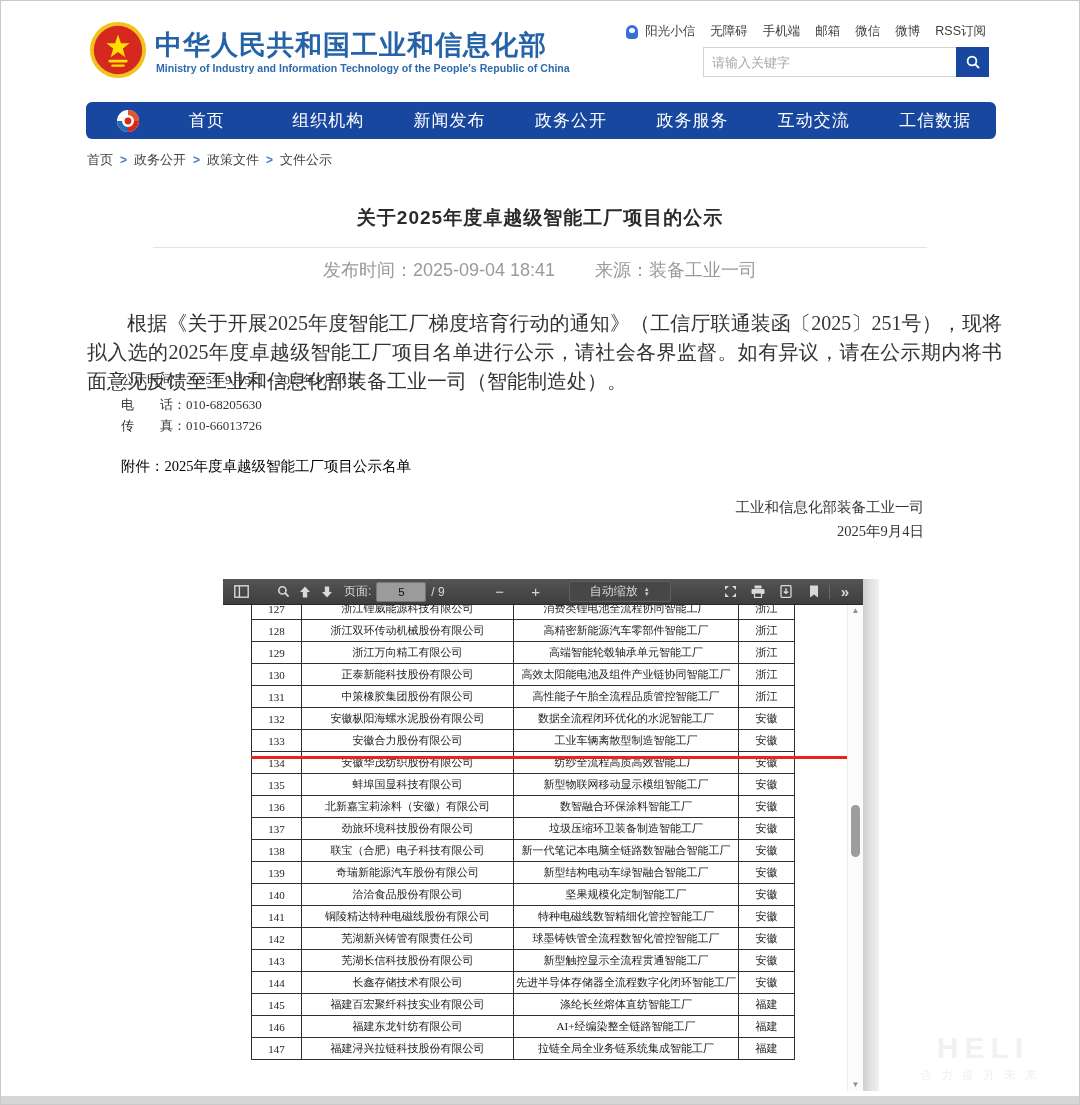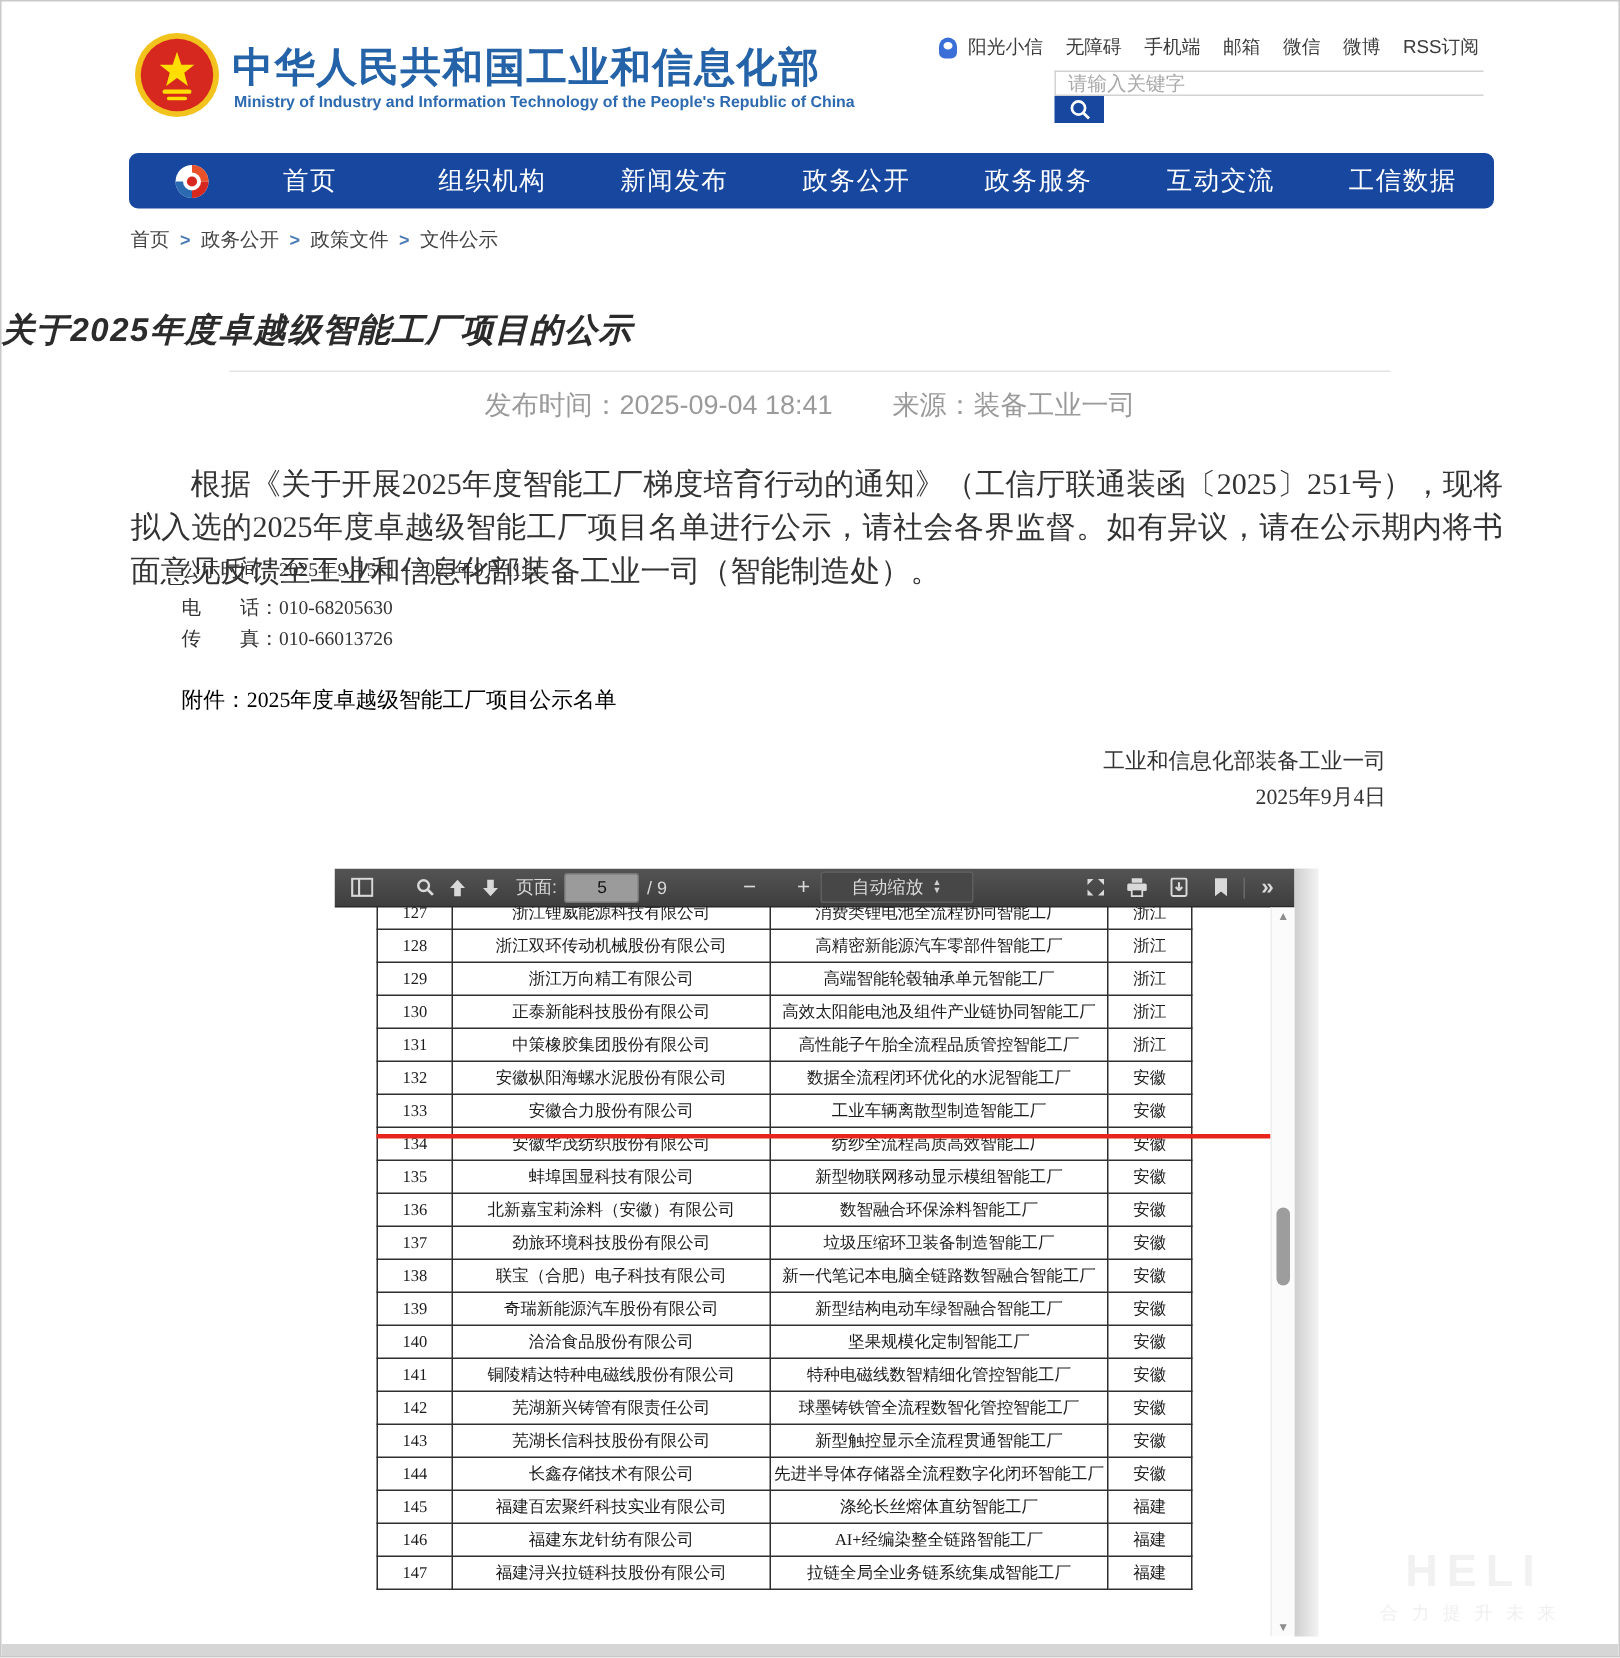--- a/index.html
+++ b/index.html
@@ -7,35 +7,35 @@
         box-sizing:border-box;overflow:hidden;font-family:"Liberation Sans",sans-serif;margin:0 auto;}
   
   .emblem{position:absolute;left:88px;top:20px;width:58px;height:58px;}
   .site-title{position:absolute;left:154px;top:26px;font-size:27px;font-weight:bold;color:#2563a8;letter-spacing:1px;}
   .site-subtitle{position:absolute;left:155px;top:61px;font-size:10.6px;font-weight:bold;color:#2d6ab0;}
   .top-links{position:absolute;top:22px;right:93px;display:flex;align-items:center;gap:15px;
              font-size:12.5px;color:#3c3c3c;}
   .top-links span{cursor:pointer;}
   .mascot{width:12px;height:14px;border-radius:6px 6px 4px 4px;background:#3a6fd8;position:relative;margin-right:-8px;}
   .mascot:after{content:"";position:absolute;left:3px;top:3px;width:6px;height:5px;border-radius:50%;background:#fff;}
-  .searchbar{position:absolute;top:46px;right:90px;width:286px;height:30px;display:flex;flex-direction:column;}
+  .searchbar{position:absolute;top:46px;right:90px;width:286px;height:30px;display:flex;}
   .searchbar input{flex:1;border:1px solid #d2d2d2;border-right:none;font-size:13px;padding:0 8px;outline:none;color:#333;}
   .searchbar input::placeholder{color:#a9a9a9;}
   .search-btn{width:33px;height:30px;background:#17479e;border:none;display:flex;align-items:center;justify-content:center;cursor:pointer;}
   
   .nav{position:absolute;left:85px;top:101px;width:910px;height:37px;background:#17479e;border-radius:6px;
        display:flex;align-items:center;color:#fff;}
   .nav-logo{width:24px;height:24px;margin-left:30px;margin-right:6px;flex:0 0 auto;}
   .nav-item{flex:1;text-align:center;font-size:17px;letter-spacing:1px;cursor:pointer;}
   
   .breadcrumb{position:absolute;left:86px;top:150px;font-size:13px;color:#444;display:flex;gap:7px;align-items:center;}
   .breadcrumb .sep{color:#4a7ab5;font-weight:bold;font-size:12px;}
   .breadcrumb .bc-item{cursor:pointer;}
   
-  .article-title{position:absolute;left:0;top:204px;width:100%;text-align:left;font-size:22px;font-weight:bold;color:#2b2b2b;letter-spacing:1px;font-style:italic;}
+  .article-title{position:absolute;left:0;top:204px;width:100%;text-align:center;font-size:19px;font-weight:bold;color:#2b2b2b;letter-spacing:1px;}
   .title-divider{position:absolute;left:152px;right:152px;top:246px;height:1px;background:#e3e3e3;}
   .article-meta{position:absolute;left:0;top:257px;width:100%;text-align:center;font-size:18px;color:#9a9a9a;}
   .article-meta b{font-weight:normal;margin:0 6px;}
   .article-body{position:absolute;left:86px;top:308px;width:915px;font-family:"Liberation Serif",serif;
                 font-size:20px;color:#333;line-height:29px;text-align:justify;}
   .article-body p{margin:0;text-indent:2em;}
   .info-line{position:absolute;left:120px;font-family:"Liberation Serif",serif;font-size:13px;color:#333;}
   .attachment{position:absolute;left:120px;top:456px;font-family:"Liberation Serif",serif;font-size:14.5px;color:#000000;}
   .signature{position:absolute;right:155px;text-align:right;font-family:"Liberation Serif",serif;font-size:14.5px;color:#333;}
   
@@ -46,21 +46,21 @@
                background:linear-gradient(#545454,#3e3e3e);border-bottom:1px solid #282828;
                display:flex;align-items:center;color:#d9d9d9;font-size:12px;padding:0 7px;box-sizing:border-box;}
   .tbtn{display:flex;align-items:center;justify-content:center;width:22px;height:20px;border-radius:2px;cursor:pointer;flex:0 0 auto;}
   .tbtn svg{display:block;}
   .tsep{width:1px;height:14px;background:#6a6a6a;margin:0 4px;flex:0 0 auto;}
   .page-label{margin:0 5px 0 6px;flex:0 0 auto;}
   .page-input{width:44px;height:16px;background:#9b9b9b;border:1px solid #767676;border-radius:2px;
               color:#111;font-size:11.5px;text-align:center;flex:0 0 auto;}
   .page-total{margin-left:5px;flex:0 0 auto;}
   .zoom-select{display:flex;align-items:center;gap:6px;height:19px;padding:0 20px;border:1px solid #5e5e5e;
-               border-radius:2px;background:#474747;margin-left:0;cursor:pointer;flex:0 0 auto;}
+               border-radius:2px;background:#474747;margin-left:22px;cursor:pointer;flex:0 0 auto;}
   .zoom-caret{font-size:6px;line-height:5px;color:#cfcfcf;display:inline-block;text-align:center;}
   
   .pdf-table-wrap{position:absolute;left:28px;top:18px;}
   table.pdf-table{border-collapse:collapse;table-layout:fixed;font-family:"Liberation Serif",serif;}
   table.pdf-table td{border:1px solid #2f2f2f;height:22px;font-size:11px;color:#1b1b1b;
                      text-align:center;vertical-align:middle;overflow:hidden;white-space:nowrap;padding:0 2px;box-sizing:border-box;}
   .redline{position:absolute;left:28px;top:177px;width:608px;height:3px;background:#e8241c;z-index:4;}
   
   .pdf-scrollbar{position:absolute;right:0;top:26px;bottom:0;width:15px;background:#fbfbfb;border-left:1px solid #ededed;z-index:6;}
   .sb-arrow{position:absolute;left:0;width:15px;height:12px;color:#8d8d8d;font-size:8px;text-align:center;line-height:12px;cursor:pointer;}

